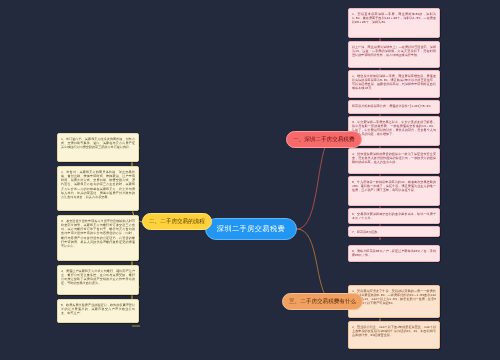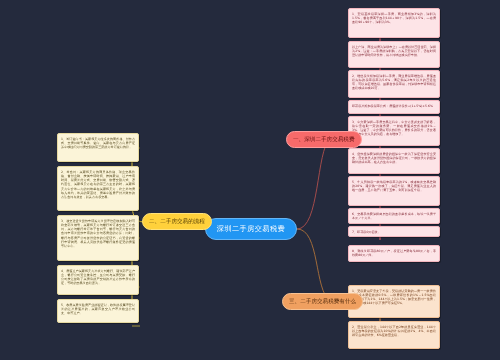--- a/index.html
+++ b/index.html
@@ -2,21 +2,21 @@
 <html><head>
 <meta charset="utf-8">
 <style>
   html,body{margin:0;padding:0;}
   body{
     width:500px;height:360px;overflow:hidden;
     background:#242a3d;
     font-family:"DejaVu Sans","Liberation Sans",sans-serif;
     position:relative;
   }
-  #canvas{position:absolute;inset:0;width:500px;height:360px;}
+  #canvas{position:absolute;inset:0;width:500px;height:360px;font-family:Liberation Mono, monospace;}
   svg.links{position:absolute;left:0;top:0;width:500px;height:360px;pointer-events:none;}
 
   
   .center-node{
     position:absolute;
     left:205px;top:218px;
     width:92px;height:22px;
     background:#2196f3;
     border:1px solid #64b5f6;
     border-radius:11px;

